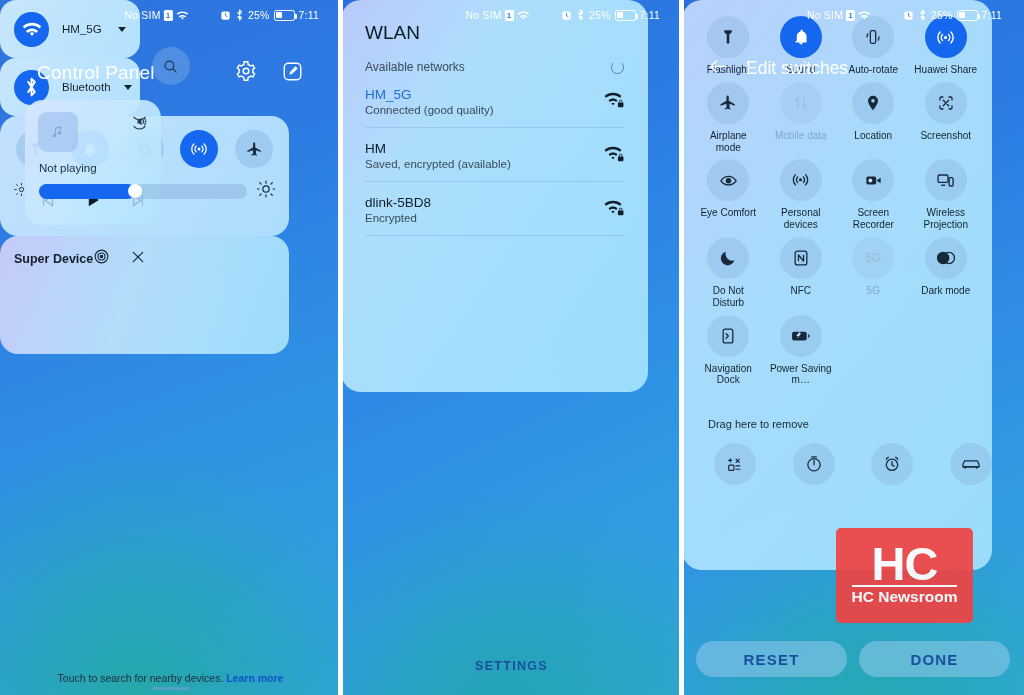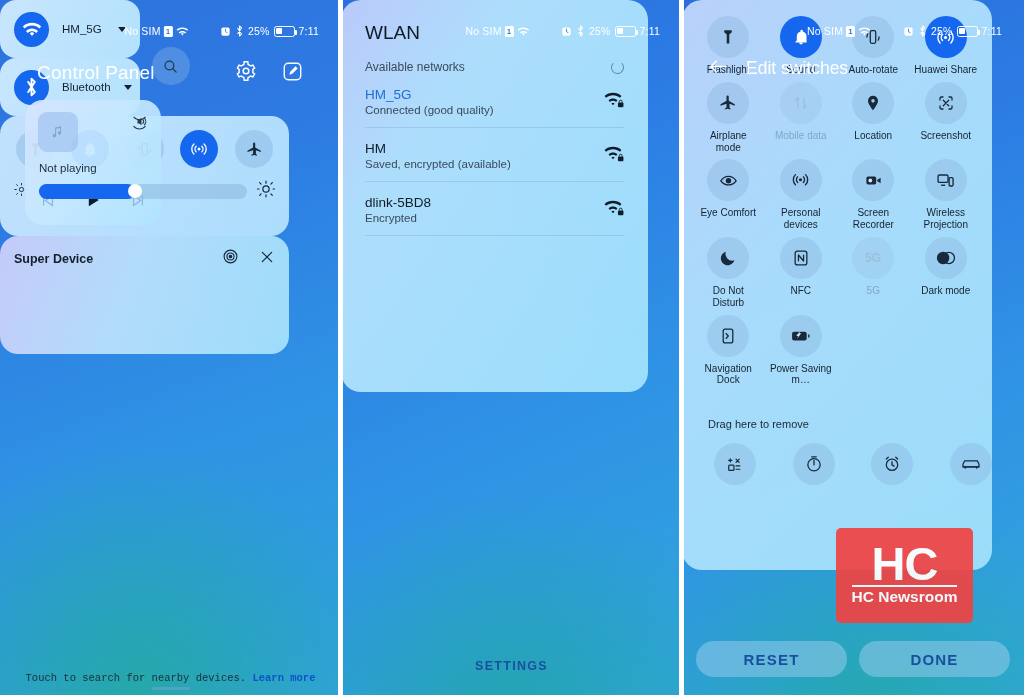--- a/index.html
+++ b/index.html
@@ -24,21 +24,21 @@
       linear-gradient(155deg, #2a6edb 0%, #2c7ce4 30%, #3093e5 62%, #32a7dc 100%);
   }
   .divider { position: absolute; top: 0; height: 695px; width: 5px; background: #ffffff; z-index: 30; }
   .d1 { left: 338px; }
   .d2 { left: 679px; }
 
   
   .statusbar {
     position: absolute; top: 0; left: 0; right: 0; height: 30px;
     display: flex; align-items: center; justify-content: center; gap: 0;
-    color: #fff; font-size: 10.5px; letter-spacing: .2px; margin-top: 16px;
+    color: #fff; font-size: 10.5px; letter-spacing: .2px;
   }
   .sb-left { display: flex; align-items: center; gap: 3px; position: absolute; left: 50%; transform: translateX(-50%); margin-left: -14px; }
   .sb-right { display: flex; align-items: center; gap: 4px; position: absolute; right: 22px; }
   .sb-ic { display: inline-flex; align-items: center; }
   .simbox { width: 9px; height: 11px; background: #fff; color: #2f7fe0; border-radius: 1.5px;
             font-size: 8px; line-height: 11px; text-align: center; font-weight: 700; }
   .batt { width: 21px; height: 11px; border: 1.4px solid #fff; border-radius: 2.5px; position: relative; display: inline-block; }
   .batt::after { content: ""; position: absolute; right: -3.4px; top: 3px; width: 2px; height: 5px; background: #fff; border-radius: 0 1px 1px 0; }
   .batt i { position: absolute; left: 1.3px; top: 1.3px; bottom: 1.3px; width: 30%; background: #fff; border-radius: 1px; display: block; }
 
@@ -70,25 +70,25 @@
   .tg { width: 38px; height: 38px; border-radius: 50%; display: flex; align-items: center; justify-content: center; background: rgba(132,176,222,.42); }
   .tg.on { background: #1467ee; }
   .bright-row { display: flex; align-items: center; gap: 10px; padding: 12px 14px 0; }
   .slider { flex: 1; height: 15px; border-radius: 8px; background: rgba(140,182,222,.55); position: relative; }
   .slider > b { position: absolute; left: 0; top: 0; bottom: 0; width: 46%; background: #1467ee; border-radius: 8px; display: block; }
   .knob { position: absolute; left: 46%; top: 50%; transform: translate(-50%,-50%); width: 14px; height: 14px; border-radius: 50%; background: #fff; }
   .handle { position: absolute; left: 50%; transform: translateX(-50%); bottom: 5px; width: 38px; height: 3px; border-radius: 2px; background: rgba(110,160,210,.6); }
 
   .sd-card { left: 25px; top: 378px; width: 289px; height: 118px; border-radius: 18px;
              background: linear-gradient(110deg, rgba(205,206,250,.95) 0%, rgba(186,226,252,.94) 45%, rgba(166,226,252,.93) 100%); }
-  .sd-head { display: flex; align-items: center; justify-content: space-between; padding: 12px 14px 0; }
+  .sd-head { display: flex; align-items: center; justify-content: flex-start; padding: 12px 14px 0; }
   .sd-title { font-size: 12.5px; color: #13202d; font-weight: 700; }
   .sd-icons { display: flex; align-items: center; gap: 20px; }
   .sd-search { position: absolute; left: 50%; top: 47px; transform: translateX(-50%); width: 38px; height: 38px; border-radius: 50%; background: rgba(150,190,230,.33); display: flex; align-items: center; justify-content: center; }
-  .sd-foot { position: absolute; left: 0; right: 0; bottom: 11px; text-align: center; font-size: 10.5px; color: #1d2c3b; font-family: Liberation Mono, monospace; }
+  .sd-foot { position: absolute; left: 0; right: 0; bottom: 11px; text-align: center; font-size: 10.5px; color: #1d2c3b; }
   .sd-foot a { color: #1052c8; font-weight: 700; text-decoration: none; }
 
   
   .wlan-card { left: 17px; top: 163px; width: 307px; height: 392px; border-radius: 20px;
                background: linear-gradient(125deg, rgba(192,205,252,.96) 0%, rgba(178,226,253,.96) 30%, rgba(160,225,253,.95) 100%); }
   .wlan-title { padding: 22px 24px 0; font-size: 19px; color: #0e1a26; }
   .wlan-sub { display: flex; align-items: center; justify-content: space-between; padding: 16px 24px 0; }
   .wlan-sub span { font-size: 12px; color: #3a4b5c; }
   .spinner { width: 13px; height: 13px; border-radius: 50%; border: 1.6px solid #5c83a8; border-top-color: transparent; }
   .net-item { margin: 0 24px; padding: 13px 0 11px; display: flex; align-items: center; justify-content: space-between; border-bottom: 1px solid rgba(110,150,190,.28); }

